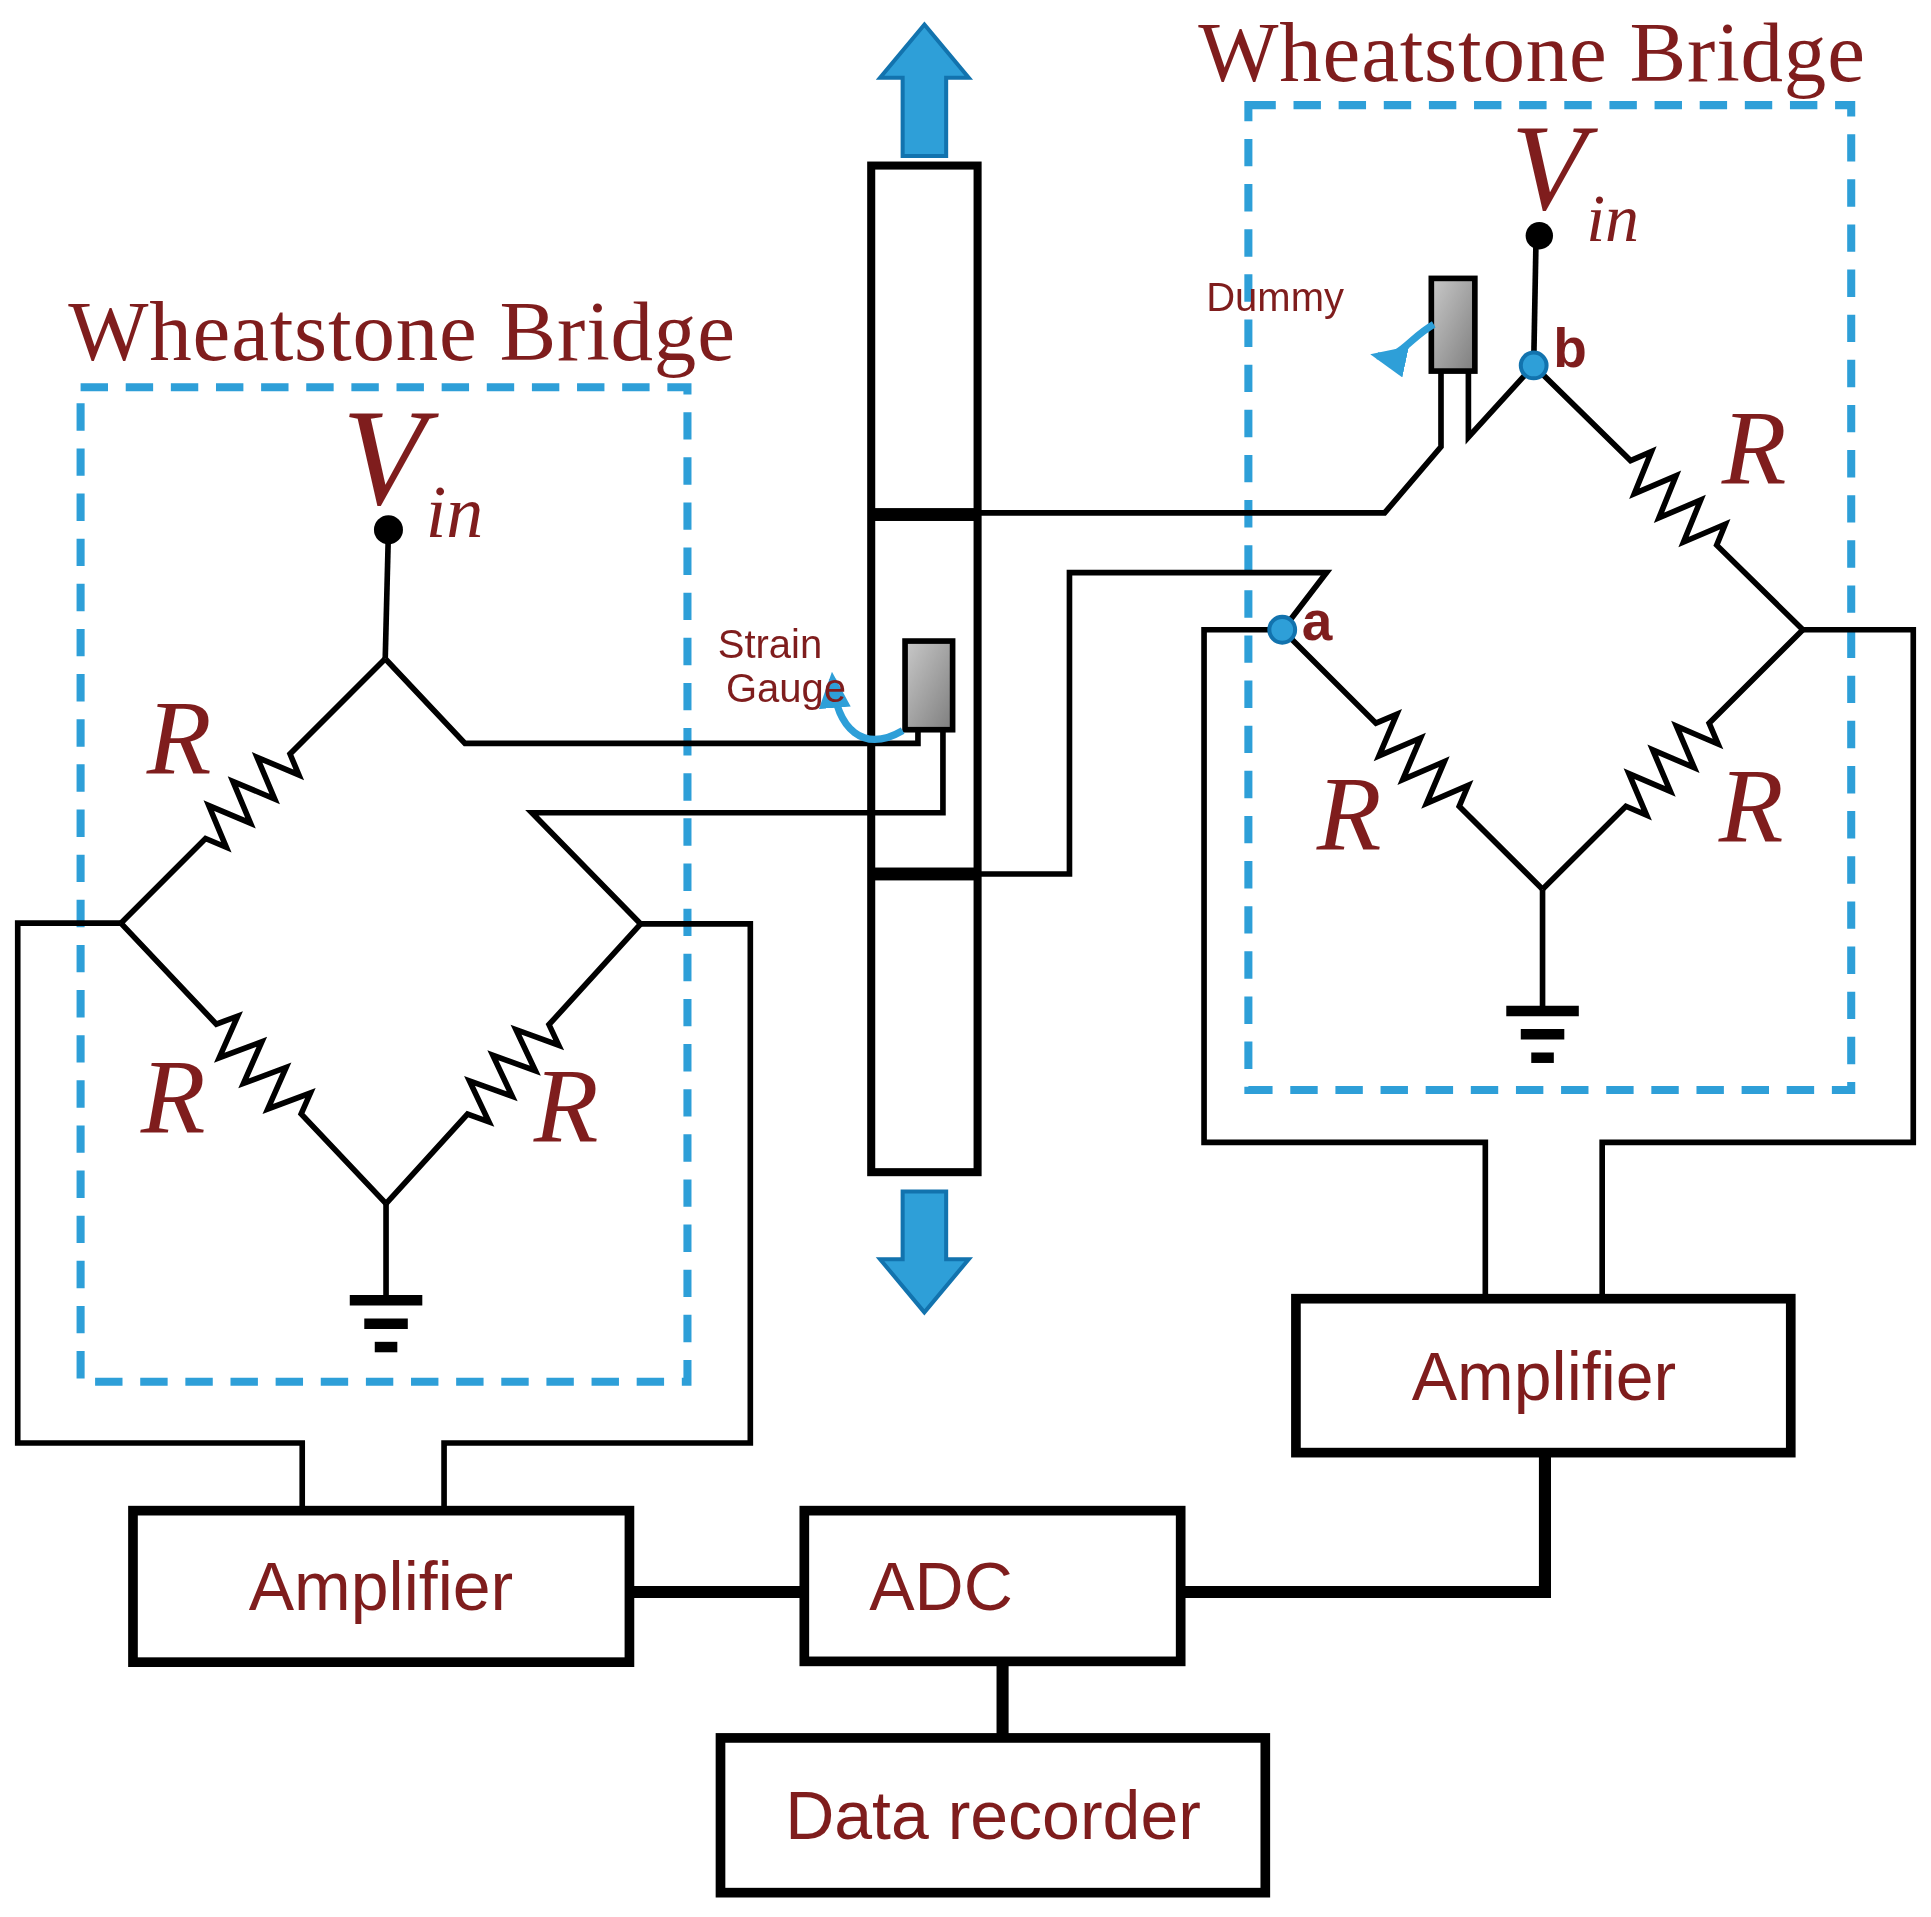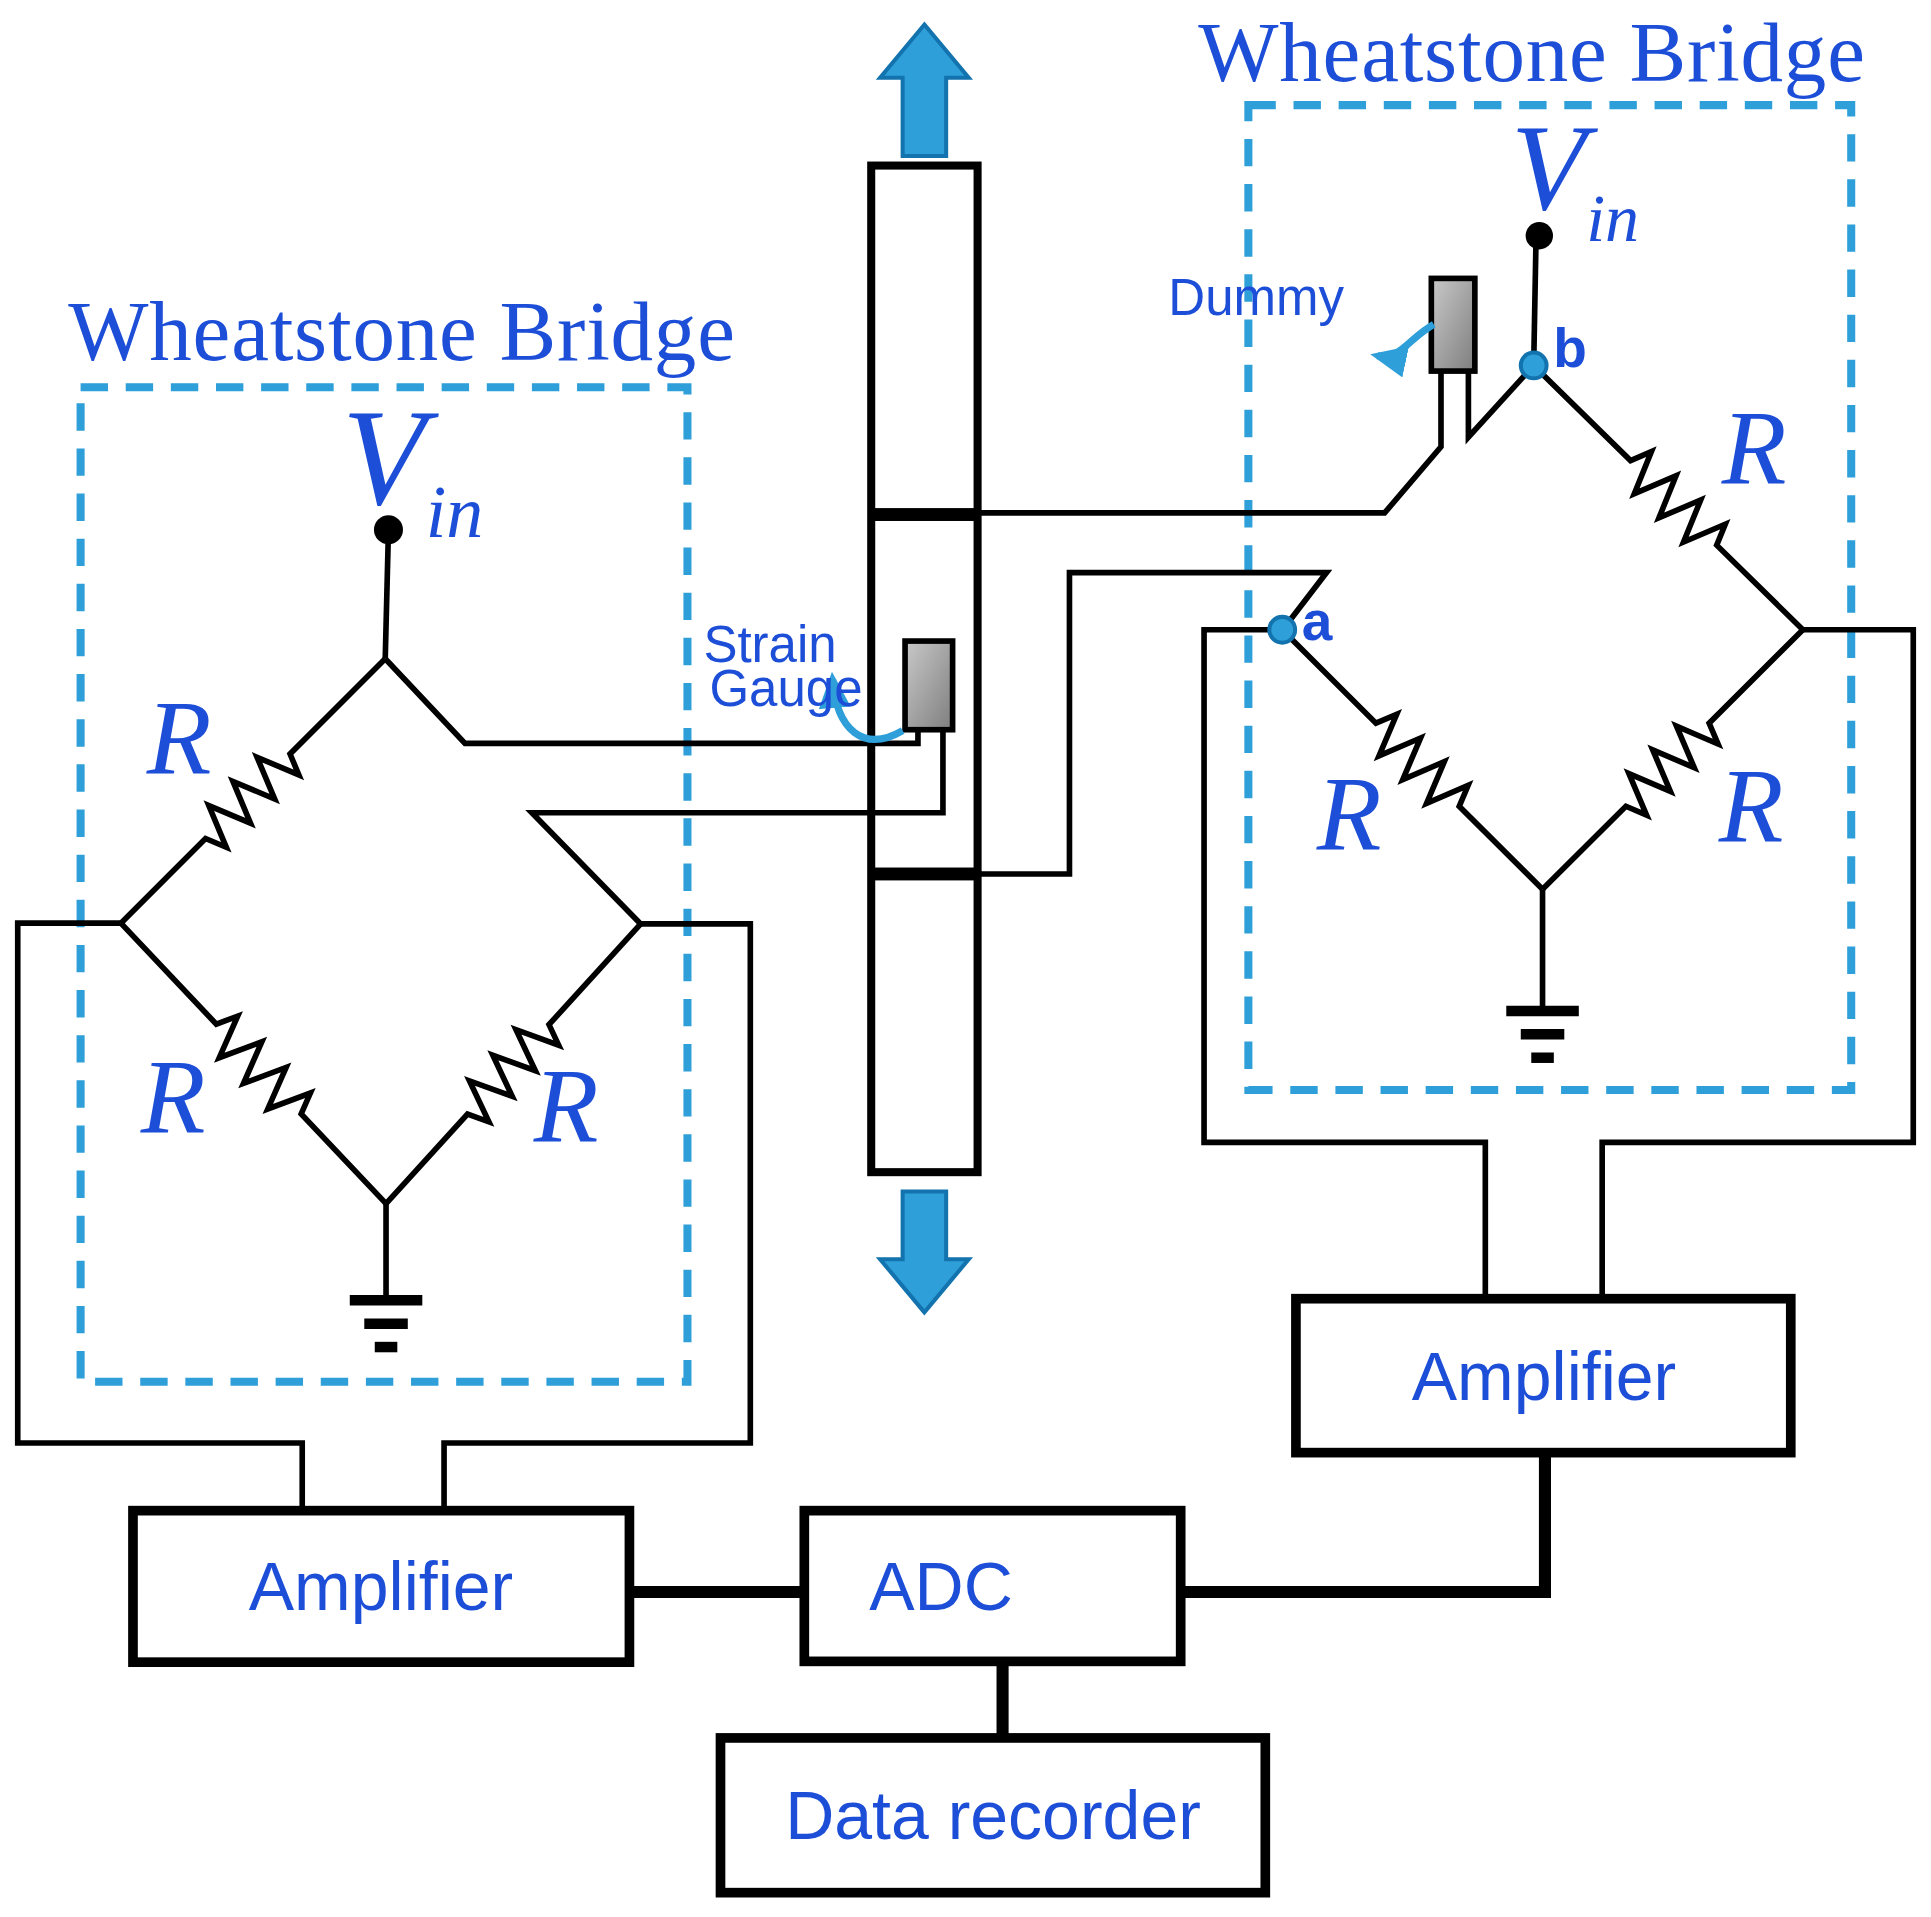--- a/index.html
+++ b/index.html
@@ -5,35 +5,35 @@
   html,body{margin:0;padding:0;background:#ffffff;}
   #canvas{
     position:relative;
     width:1931px;
     height:1918px;
     background:#ffffff;
     font-family:"Liberation Sans", sans-serif;
     overflow:hidden;
   }
   #wires{position:absolute;left:0;top:0;}
-  .lbl{position:absolute;color:#1d4ed8;white-space:nowrap;}
+  .lbl{position:absolute;color:#7f1d1d;white-space:nowrap;}
   .center{transform:translate(-50%,-50%);}
   .rightanchor{transform:translateY(-50%);text-align:right;}
   .serif{font-family:"Liberation Serif", serif;}
   .title{font-size:85px;letter-spacing:0.8px;}
   .vin{display:flex;align-items:flex-start;line-height:0.9;}
   .vin .vmain{font-style:italic;}
   .vin .vsub{font-style:italic;margin-top:19px;}
   .vin-left .vmain{font-size:137px;}
   .vin-left .vsub{font-size:74px;transform:translateY(63px);}
   .vin-right .vmain{font-size:123px;}
   .vin-right .vsub{font-size:68px;transform:translateY(56px);}
   .rlabel{font-style:italic;font-size:106px;}
   .nodelabel{font-weight:bold;font-size:55px;}
-  .gaugetext{font-size:51px;}
+  .gaugetext{font-size:40px;}
   .blocklabel{font-size:68px;}
 </style>
 </head>
 <body>
 
 <div id="canvas">
 
   <svg id="wires" width="1931" height="1918" viewBox="0 0 2396 2379">
     <defs>
       <marker id="ah" markerUnits="strokeWidth" markerWidth="5" markerHeight="4.4" refX="4" refY="2.2" orient="auto">

